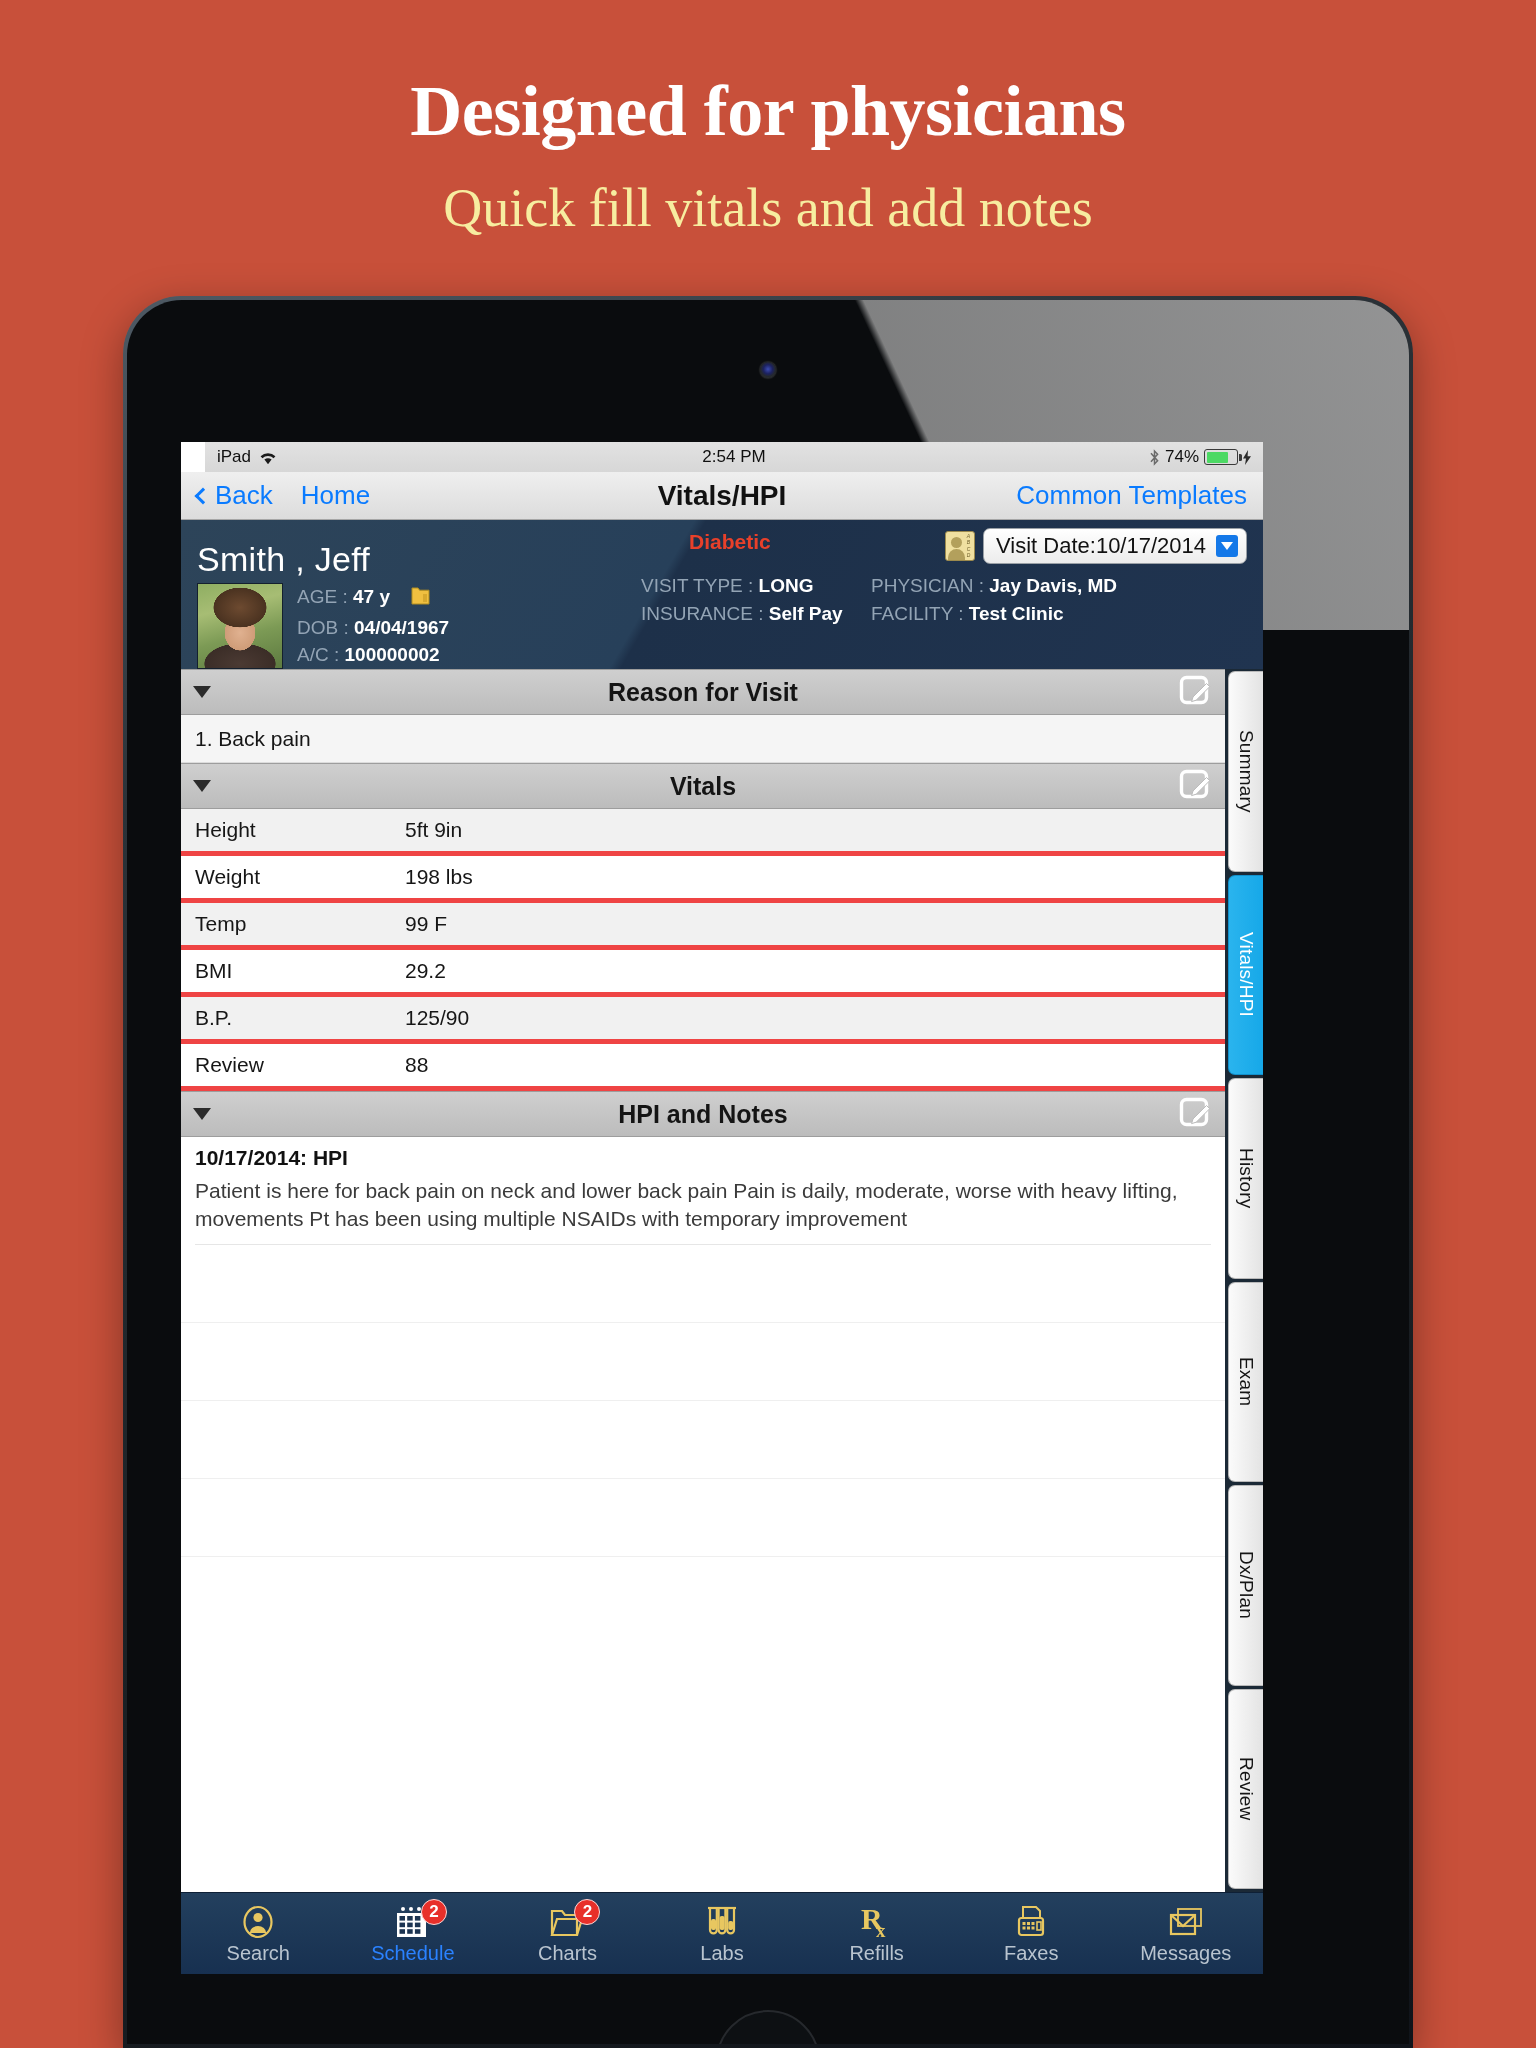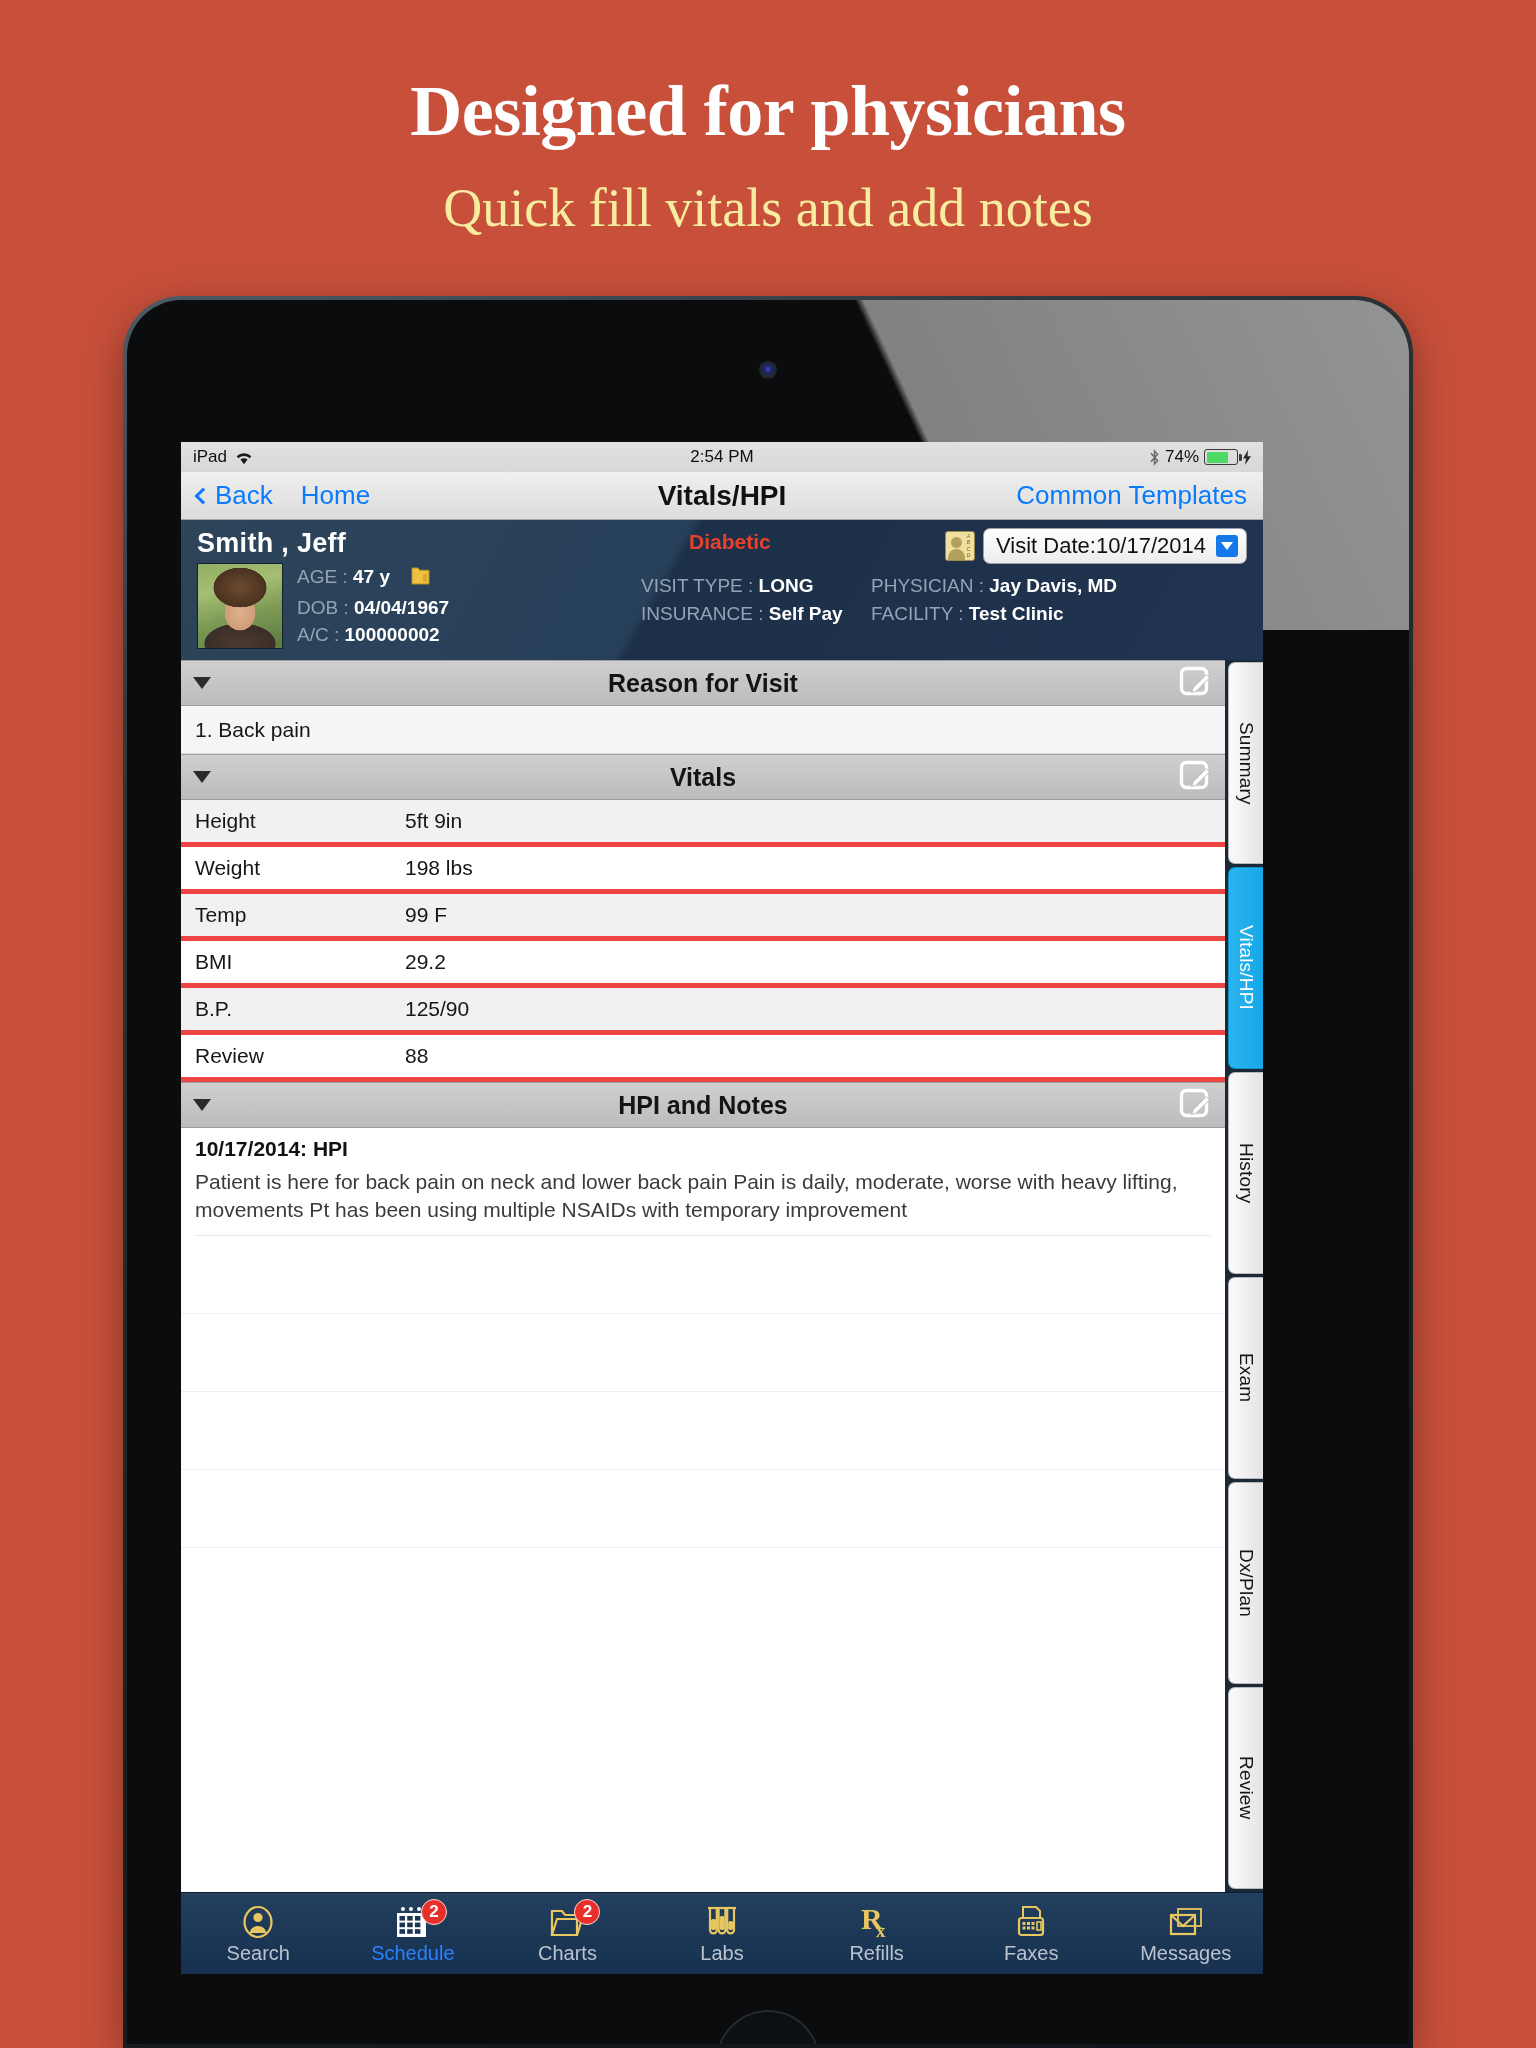--- a/index.html
+++ b/index.html
@@ -80,20 +80,21 @@
   }
 
   
   .statusbar {
     height:30px; flex:0 0 30px;
     background:linear-gradient(#e2e2e2,#d7d7d7);
     display:flex; align-items:center;
     padding:0 12px;
     font-size:17px; color:#101010;
     position:relative;
+    margin-left:24px;
   }
   .sb-left { display:flex; align-items:center; gap:7px; }
   .sb-center { position:absolute; left:0; right:0; text-align:center; font-size:17px; }
   .sb-right { margin-left:auto; display:flex; align-items:center; gap:5px; position:relative; z-index:2; }
   .wifi svg, .bt svg, .bolt svg { display:block; }
   .battery {
     width:34px; height:16px; border:1.6px solid #3a3a3a; border-radius:3px;
     position:relative; padding:1.5px;
   }
   .battery:after {
@@ -120,21 +121,21 @@
   }
   .nav-right { margin-left:auto; color:#0a7bff; font-size:26px; z-index:2; cursor:pointer; }
 
   
   .pthdr {
     flex:0 0 140px;
     background:linear-gradient(120deg,#2d4459 0%,#27405a 44%,#1d3049 45%,#203450 100%);
     position:relative; color:#fff;
     padding:8px 14px 0 16px;
   }
-  .pt-name { font-size:27px; font-weight:bold; letter-spacing:.3px; }
+  .pt-name { font-size:34px; font-weight:normal; letter-spacing:.3px;margin-top:12px; }
   .pt-row { display:flex; margin-top:4px; }
   .pt-photo {
     width:86px; height:86px; flex:0 0 86px;
     background:
       radial-gradient(ellipse 60% 45% at 50% 28%, #6d4a30 0%, #4a3220 52%, rgba(74,50,32,0) 53%),
       radial-gradient(ellipse 26% 30% at 50% 58%, #e0b190 0%, #cf9c78 70%, rgba(207,156,120,0) 71%),
       radial-gradient(ellipse 70% 40% at 50% 95%, #4b3a33 0%, #3b2d27 60%, rgba(59,45,39,0) 61%),
       linear-gradient(165deg,#8fae62 0%,#a7bd74 30%,#7c9a55 60%,#5d7a40 100%);
     border:1px solid #14202e;
   }

